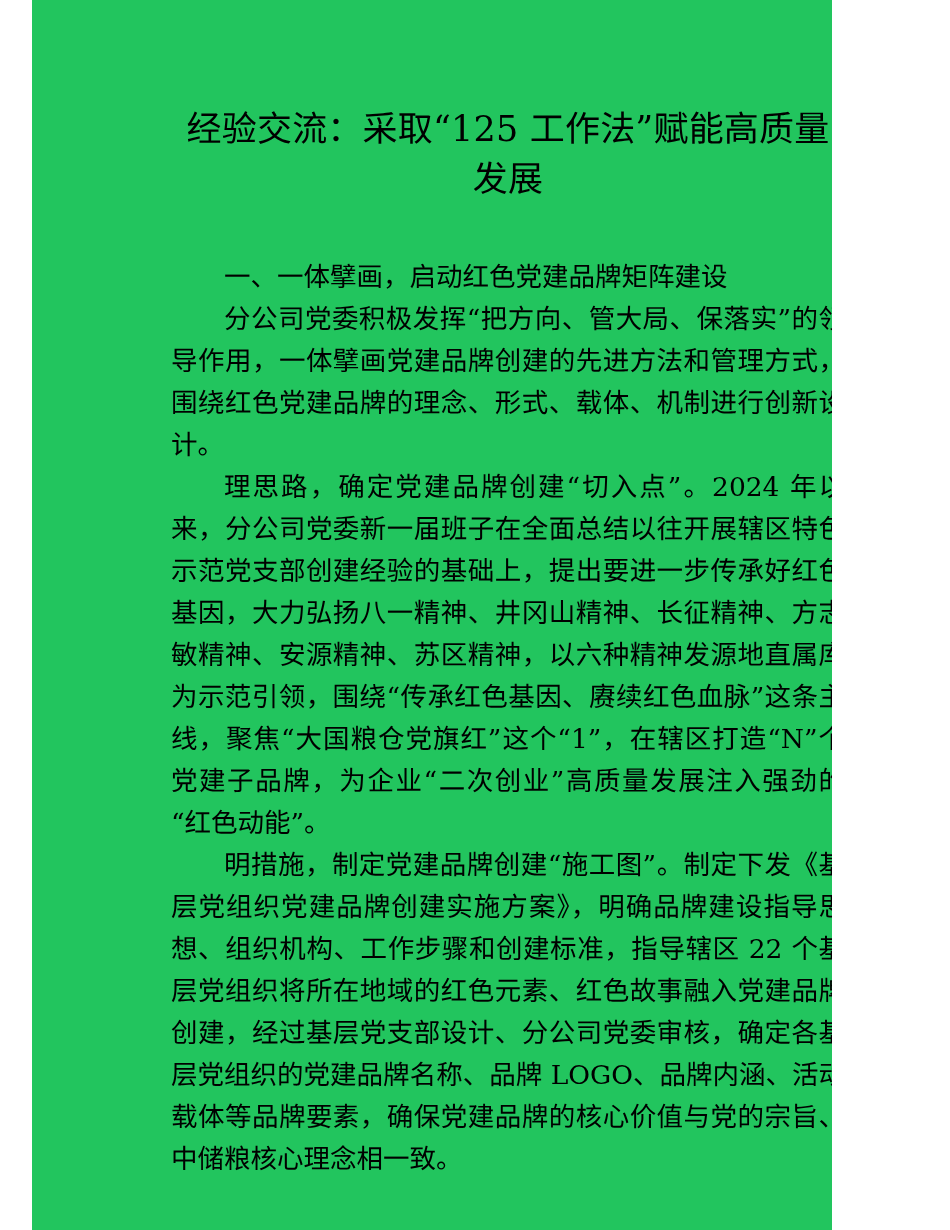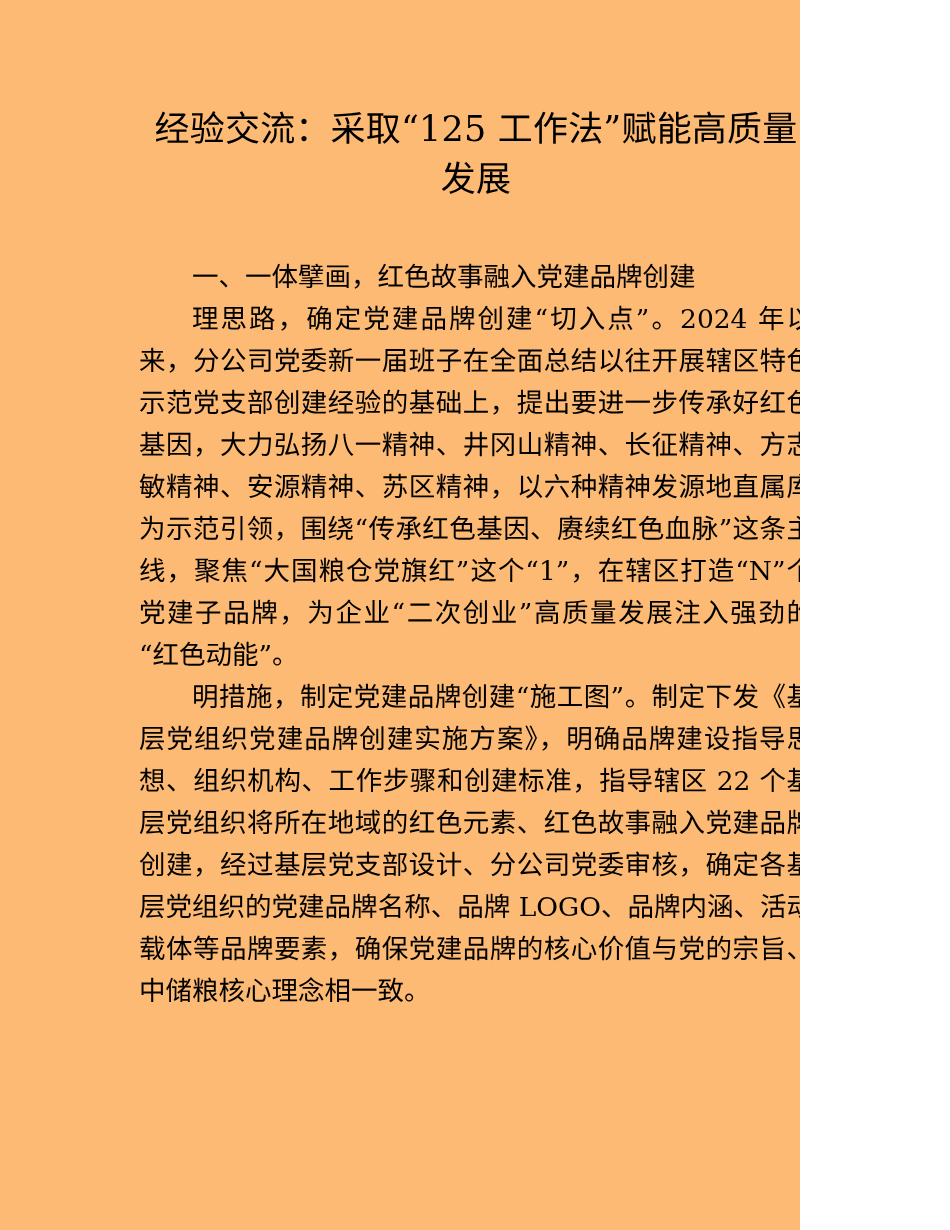--- a/index.html
+++ b/index.html
@@ -4,23 +4,24 @@
 <style>
   html, body {
     margin: 0;
     padding: 0;
     background: #ffffff;
   }
   .page {
     position: relative;
     width: 800px;
     height: 1230px;
-    background: #fdba74;
+    background: #22c55e;
     overflow: hidden;
     box-sizing: border-box;
+    margin-left: 32px;
   }
   .content {
     position: absolute;
     left: 139px;
     top: 0;
     width: 674px;
   }
   .doc-title {
     font-family: "DejaVu Serif", "Liberation Serif", serif;
     font-size: 35px;
@@ -62,22 +63,23 @@
 <body>
 
 <div class="page">
   <div class="content">
 
     <h1 class="doc-title">经验交流：采取“125 工作法”赋能高质量发展</h1>
 
     <div class="body-block">
 
 
-      <p class="heading-para">一、一体擘画，红色故事融入党建品牌创建</p>
+      <p class="heading-para">一、一体擘画，启动红色党建品牌矩阵建设</p>
 
+      <p class="para">分公司党委积极发挥“把方向、管大局、保落实”的领导作用，一体擘画党建品牌创建的先进方法和管理方式，围绕红色党建品牌的理念、形式、载体、机制进行创新设计。</p>
 
       <p class="para">理思路，确定党建品牌创建“切入点”。2024 年以来，分公司党委新一届班子在全面总结以往开展辖区特色示范党支部创建经验的基础上，提出要进一步传承好红色基因，大力弘扬八一精神、井冈山精神、长征精神、方志敏精神、安源精神、苏区精神，以六种精神发源地直属库为示范引领，围绕“传承红色基因、赓续红色血脉”这条主线，聚焦“大国粮仓党旗红”这个“1”，在辖区打造“N”个党建子品牌，为企业“二次创业”高质量发展注入强劲的“红色动能”。</p>
 
       <p class="para">明措施，制定党建品牌创建“施工图”。制定下发《基层党组织党建品牌创建实施方案》，明确品牌建设指导思想、组织机构、工作步骤和创建标准，指导辖区 22 个基层党组织将所在地域的红色元素、红色故事融入党建品牌创建，经过基层党支部设计、分公司党委审核，确定各基层党组织的党建品牌名称、品牌 LOGO、品牌内涵、活动载体等品牌要素，确保党建品牌的核心价值与党的宗旨、中储粮核心理念相一致。</p>
 
     </div>
   </div>
 </div>
 
 </body></html>

